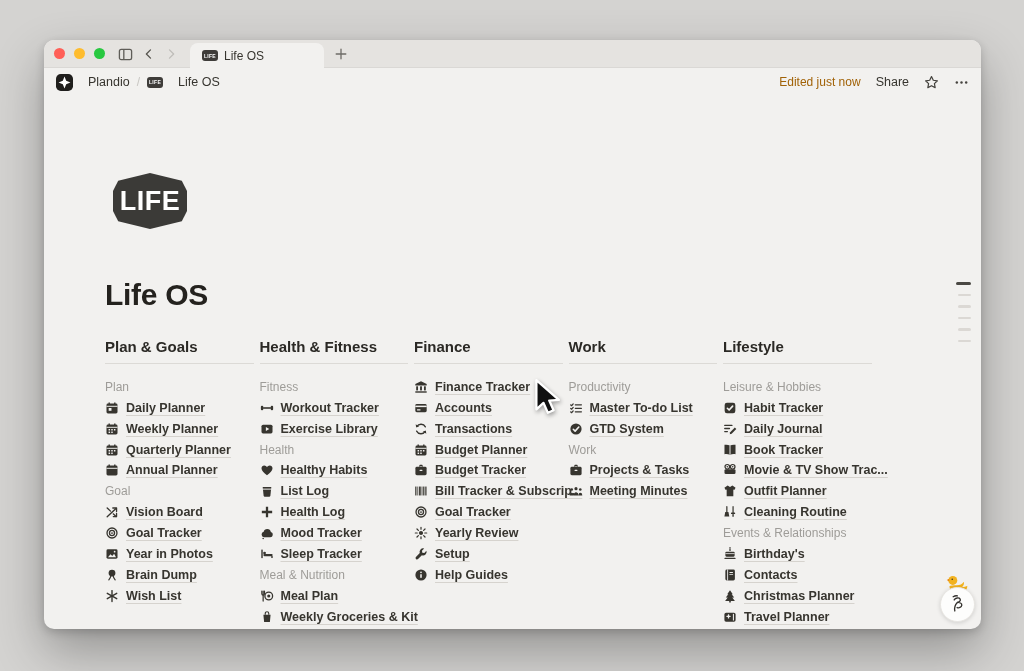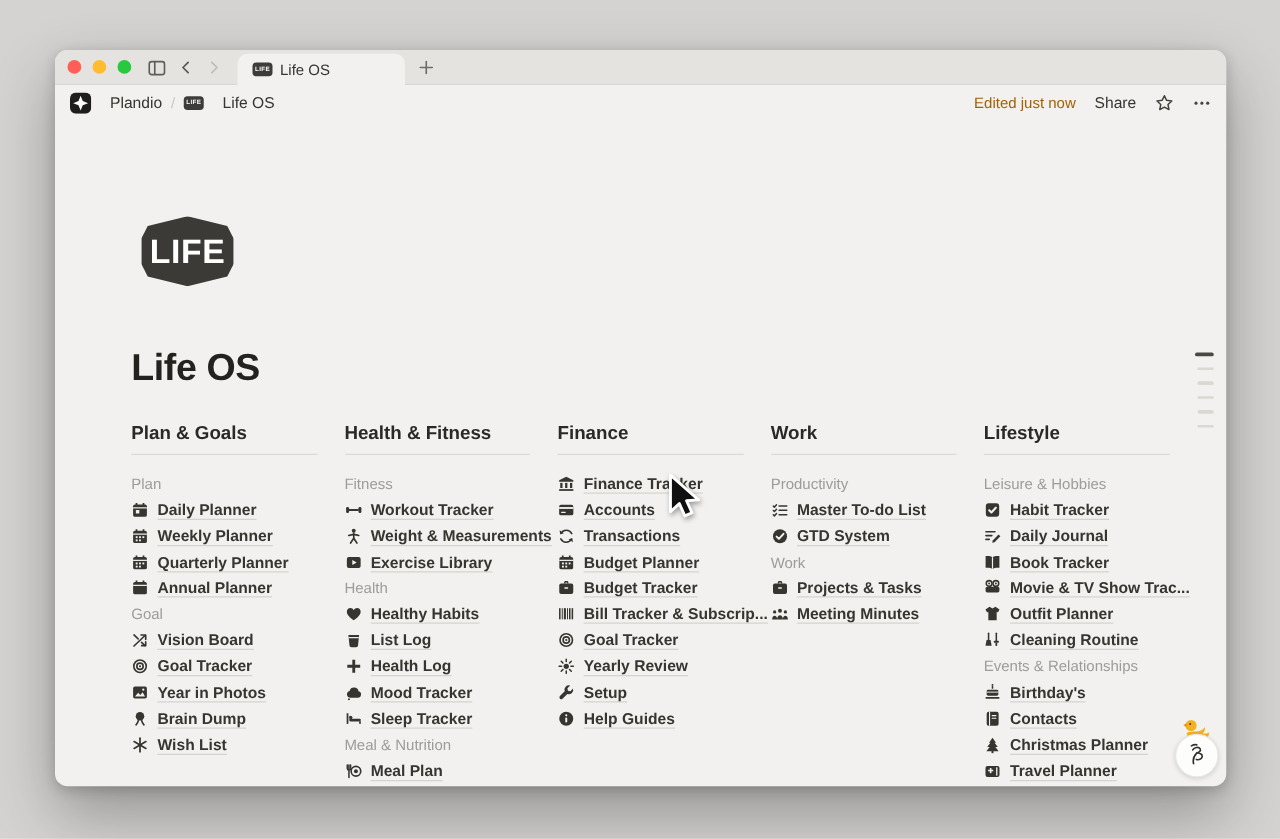--- a/index.html
+++ b/index.html
@@ -27,21 +27,21 @@
   .tb-right{display:flex;align-items:center;gap:15px}
   .edited{font-size:12px;color:#a16207}
   .share{font-size:12.5px;color:#37352f;font-weight:500}
   
   .content{position:relative;height:534px;overflow:hidden}
   .page-logo{position:absolute;left:69px;top:77px;width:74px;height:56px;background:#3b3a37;color:#fff;
              display:flex;align-items:center;justify-content:center;font-weight:bold;font-size:27px;letter-spacing:.5px;
              clip-path:polygon(7% 14%,50% 0,93% 14%,100% 32%,100% 68%,93% 86%,50% 100%,7% 86%,0 68%,0 32%)}
   .page-title{position:absolute;left:61px;top:181px;margin:0;font-size:30px;line-height:36px;font-weight:bold;
               color:#24221e;letter-spacing:-.3px}
-  .columns{position:absolute;left:61px;top:241px;display:flex;gap:22px}
+  .columns{position:absolute;left:61px;top:241px;display:flex;gap:6px}
   .column{width:148.5px;flex:none}
   .col-title{margin:0;font-size:15px;line-height:20px;font-weight:bold;color:#2b2925;white-space:nowrap}
   .col-divider{margin-top:6px;height:1px;background:#dcdad6}
   .col-body{margin-top:9px}
   .row{height:20.9px;display:flex;align-items:flex-end}
   .subheader{font-size:12px;color:#9e9c98}
   .item{display:flex;align-items:center;gap:7px;color:#37352f;cursor:pointer;white-space:nowrap}
   .ic{width:14px;height:14px;flex:none;color:#37352f}
   .it-label{font-size:12.5px;font-weight:600;text-decoration:underline;text-decoration-color:#d6d3ce;
             text-decoration-thickness:1px;text-underline-offset:3px}
@@ -461,28 +461,20 @@
     <a class="item">
       <svg class="ic" viewBox="0 0 16 16" fill="currentColor">
                   <use href="#i-dumbbell"></use>
                 </svg>
       <span class="it-label">Workout Tracker</span>
     </a>
   </div>
             <div class="row">
     <a class="item">
       <svg class="ic" viewBox="0 0 16 16" fill="currentColor">
-                  <use href="#i-body"></use>
-                </svg>
-      <span class="it-label">Weight &amp; Measurements</span>
-    </a>
-  </div>
-            <div class="row">
-    <a class="item">
-      <svg class="ic" viewBox="0 0 16 16" fill="currentColor">
                   <use href="#i-video"></use>
                 </svg>
       <span class="it-label">Exercise Library</span>
     </a>
   </div>
             <div class="row">
     <span class="subheader">Health</span>
   </div>
             <div class="row">
     <a class="item">

